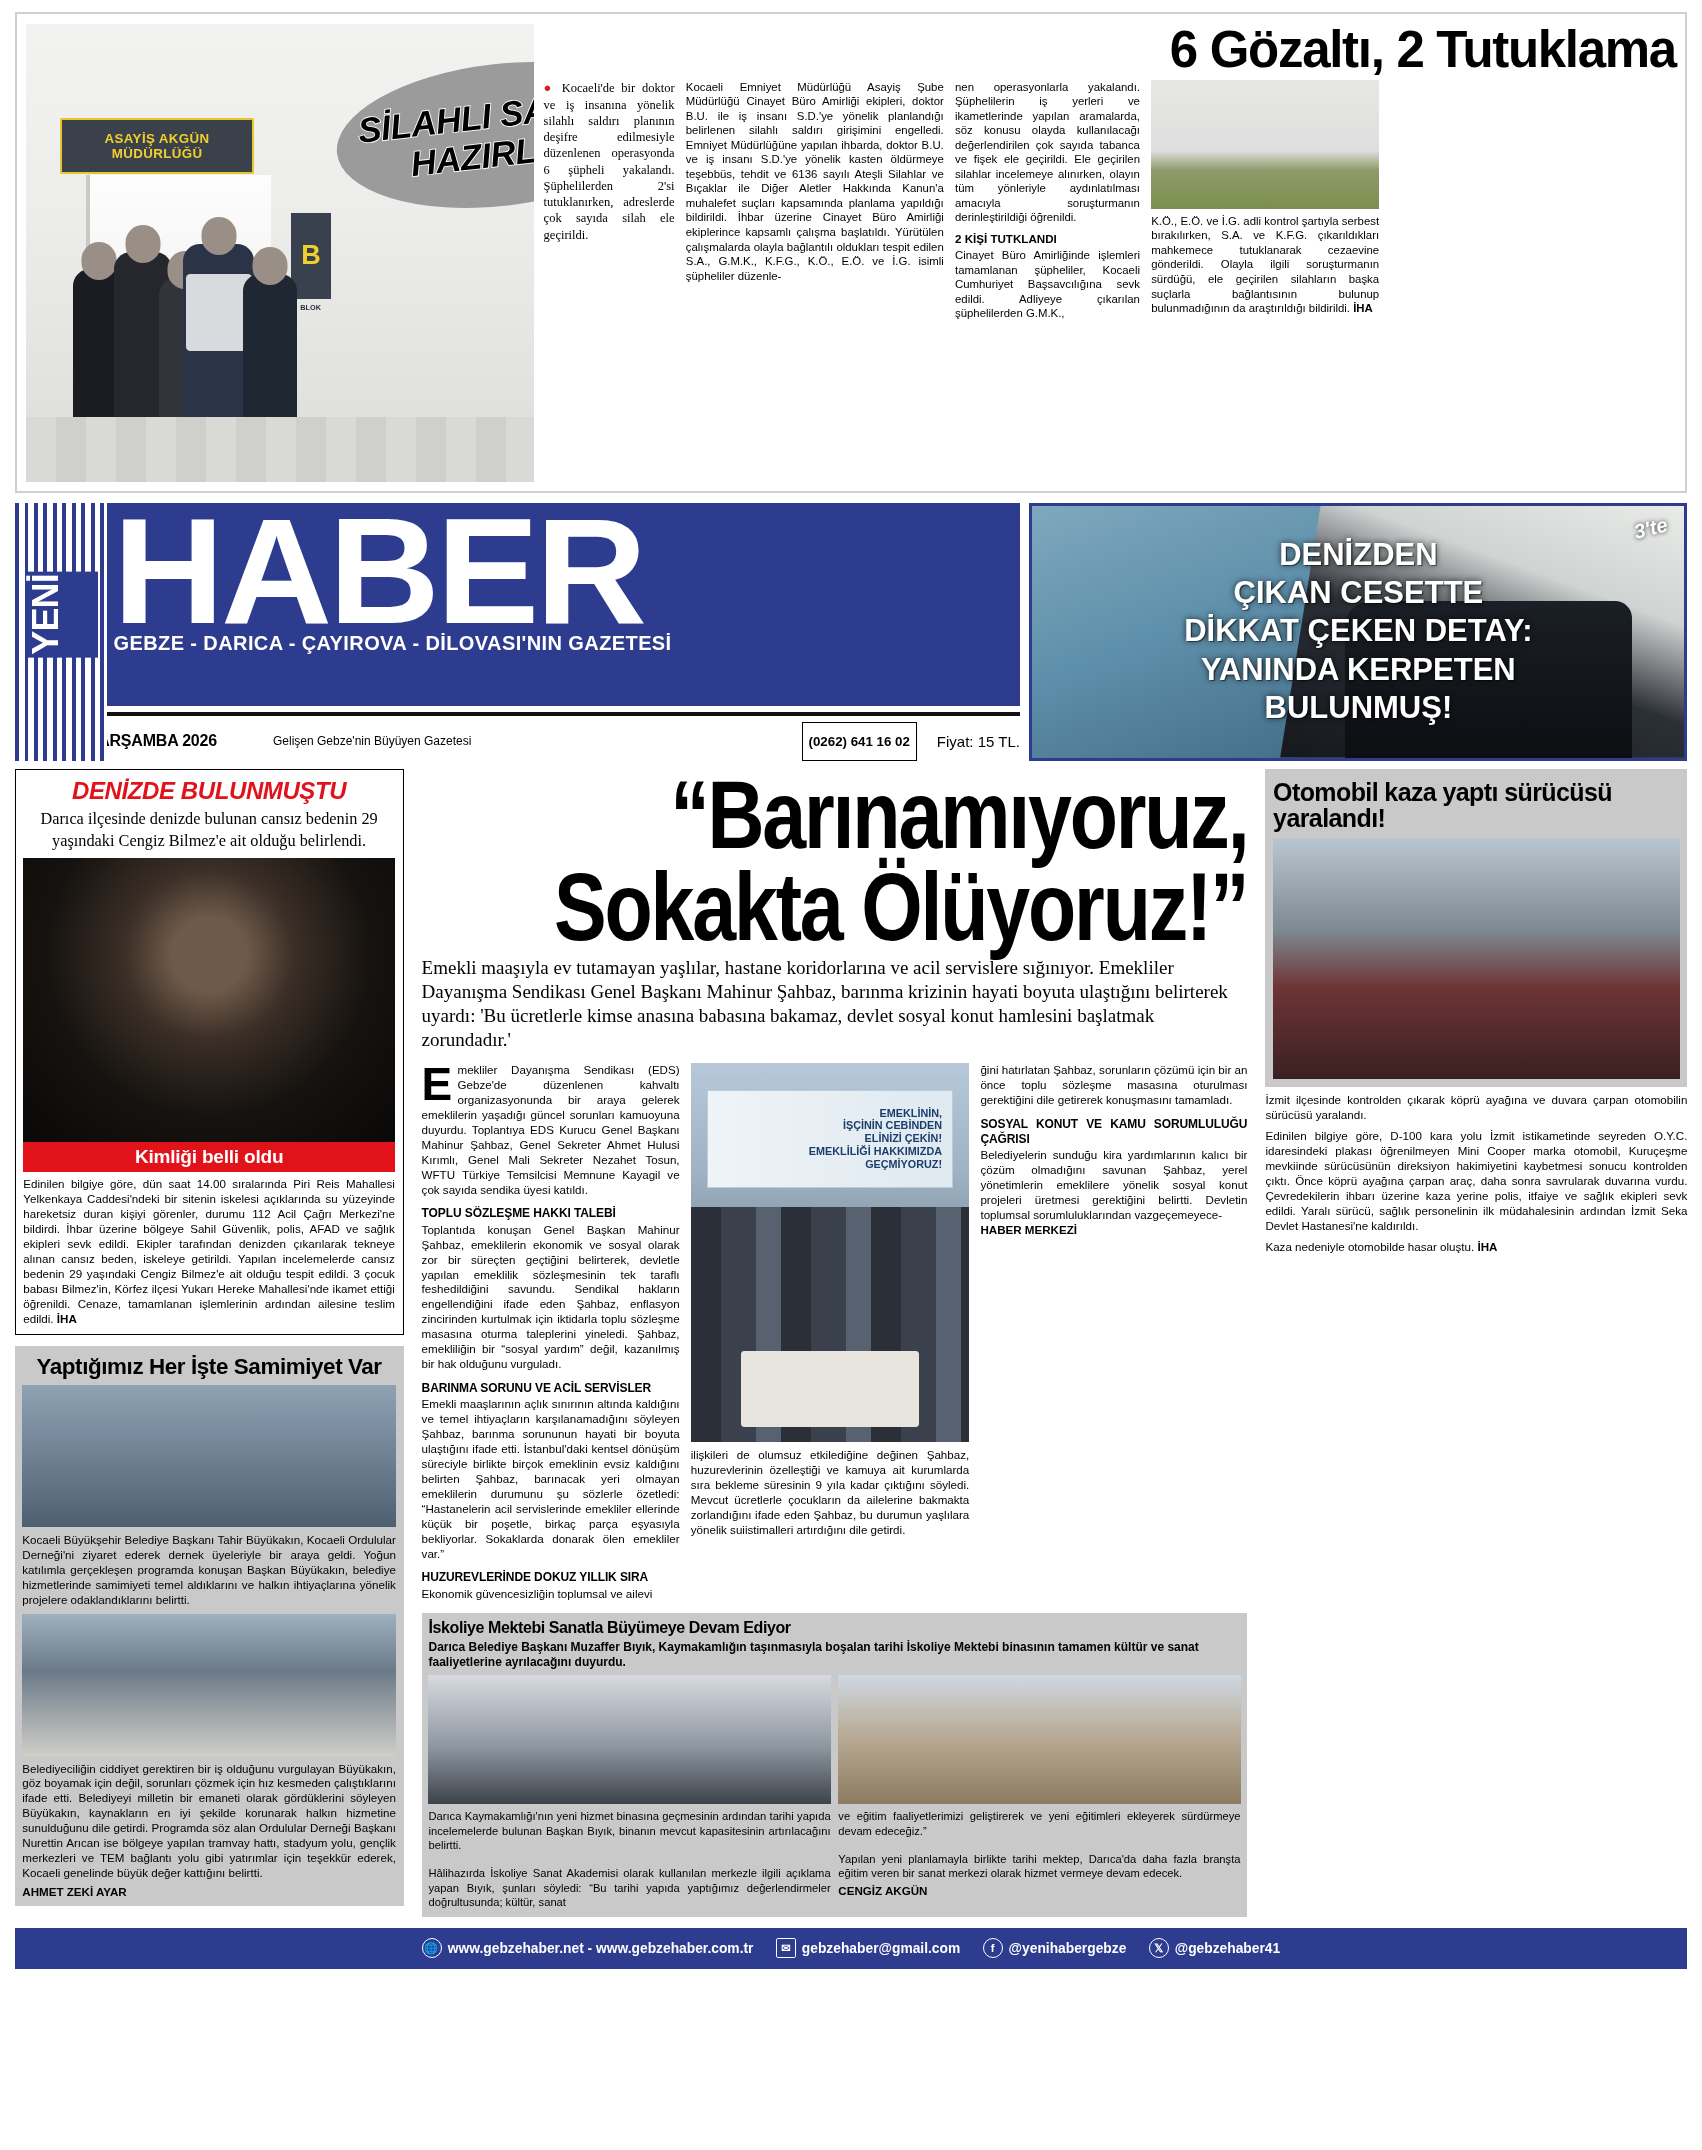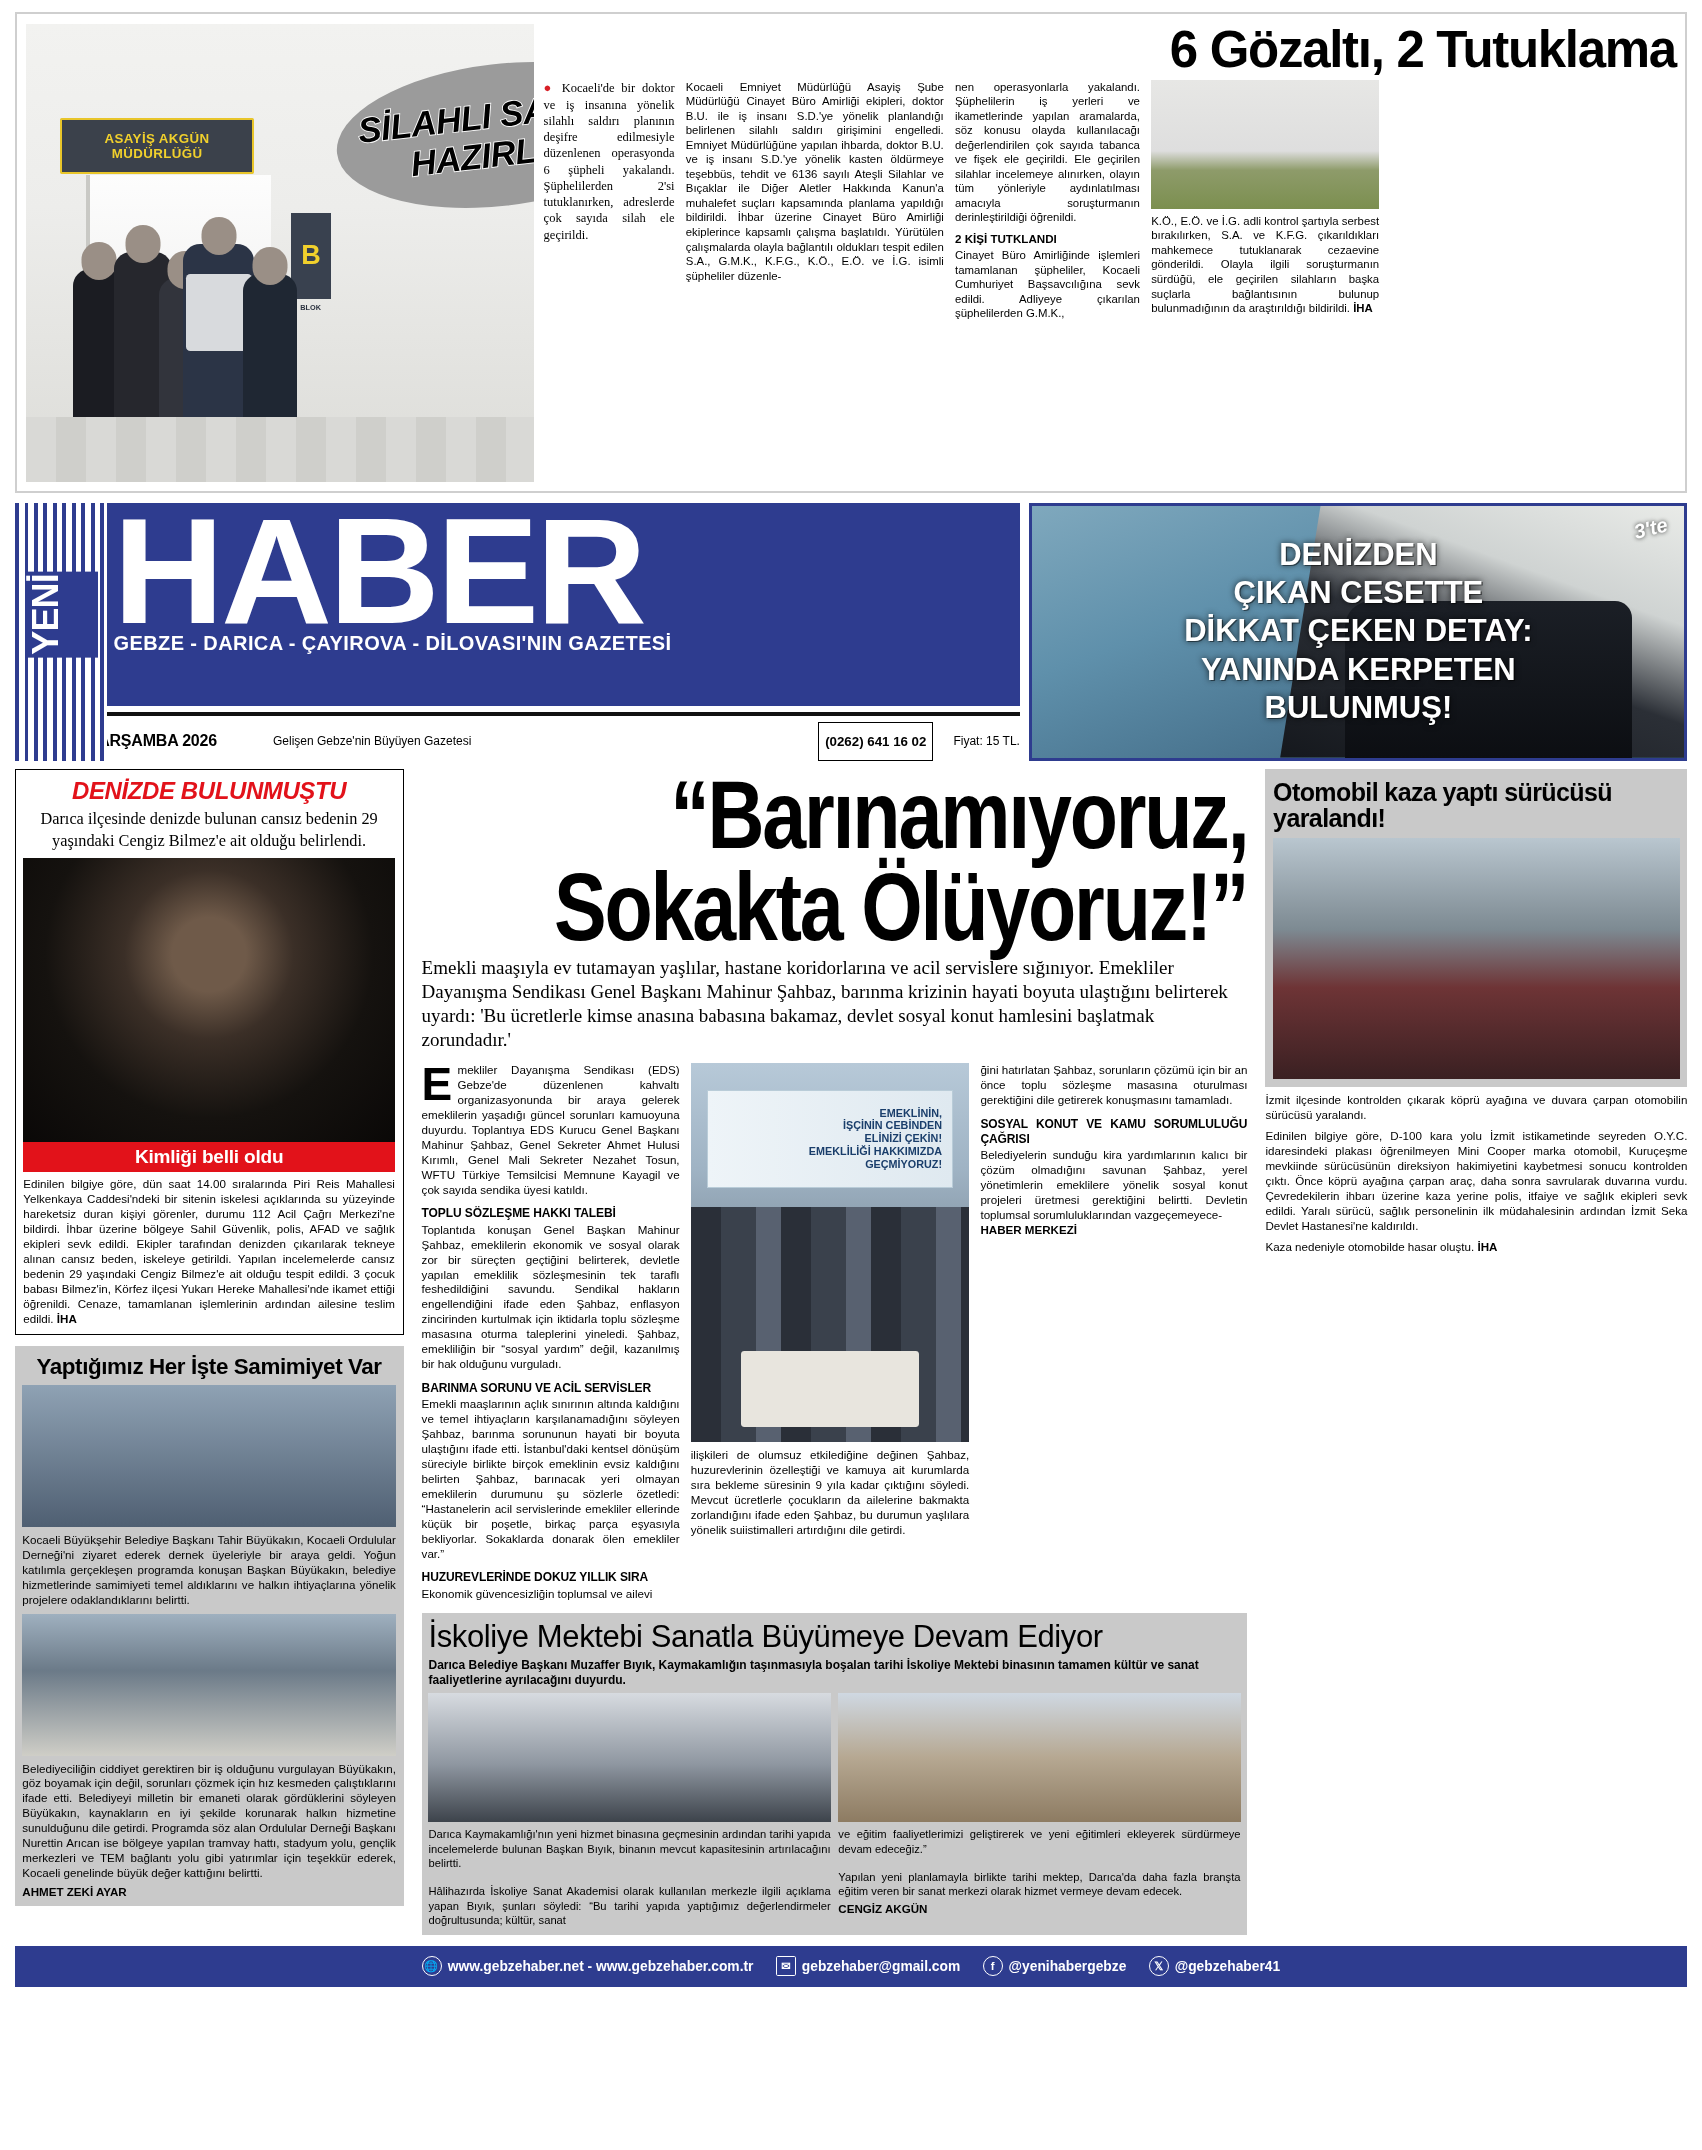--- a/index.html
+++ b/index.html
@@ -138,21 +138,21 @@
   .mast-tag {
     color:#fff; font-weight:bold; font-size:20px; letter-spacing:0.4px;
     padding:0 0 6.9px 6.9px; white-space:nowrap;
   }
   .mast-rule { height:3.9px; background:#111; margin:6px 0 0 0; }
   .mast-meta { display:flex; align-items:center; padding-top:6px; }
   .mast-date { font-weight:bold; font-size:16px; letter-spacing:-0.2px; }
   .mast-slogan { font-size:12px; margin-left:56px; }
   .mast-phone { margin-left:auto; font-weight:bold; font-size:13.3px;
                 border:1.3px solid #000; padding:11px 6px; }
-  .mast-price { font-size:12px; margin-left:20px; }
+  .mast-price { font-size:15px; margin-left:20px; }
 
   .teaser {
     width:658px; flex:0 0 658px; position:relative;
     border:3.9px solid #2e3c8f; overflow:hidden;
     background: linear-gradient(160deg,#7fa8bd 0%, #5f90ab 35%, #46708b 70%, #2d4e63 100%);
   }
   .teaser .boat {
     position:absolute; right:0; top:0; width:62%; height:100%;
     background: linear-gradient(200deg,#e9ebe8 0%,#cfd3d2 30%,#2b2f36 55%,#15181d 100%);
     clip-path: polygon(10% 0, 100% 0, 100% 100%, 0 100%);
@@ -253,21 +253,21 @@
     background: repeating-linear-gradient(90deg,#2a2f38 0 30px,#3a414c 30px 65px,#586170 65px 90px);
   }
   .bigphoto .table {
     position:absolute; left:18%; bottom:4%; width:64%; height:20%;
     background:#e8e5de; border-radius:3.4px;
   }
 
   
   .iskoliye { margin-top:11.2px; background:#c9c9c9; padding:6px 6.9px 7.7px; }
   .isk-title {
-    font-weight:normal; font-size:31px; letter-spacing:-0.4px; margin-bottom:3.4px;
+    font-weight:bold; font-size:16px; letter-spacing:-0.4px; margin-bottom:3.4px;
   }
   .isk-sub { font-weight:bold; font-size:12px; line-height:1.25; margin-bottom:5.2px; }
   .isk-grid { display:flex; gap:7.7px; }
   .isk-col { flex:1; font-size:11.2px; line-height:1.27; text-align:justify; }
   .isk-photo { width:100%; height:129px; margin-bottom:5.2px; }
   .isk-photo.p1 { background:linear-gradient(180deg,#d7dbe0 0%,#8f97a1 55%,#3d434b 100%); }
   .isk-photo.p2 { background:linear-gradient(180deg,#cfd8e2 0%,#b6a892 50%,#8d7b62 100%); }
 
   
   .rightrail { width:422px; flex:0 0 422px; }

